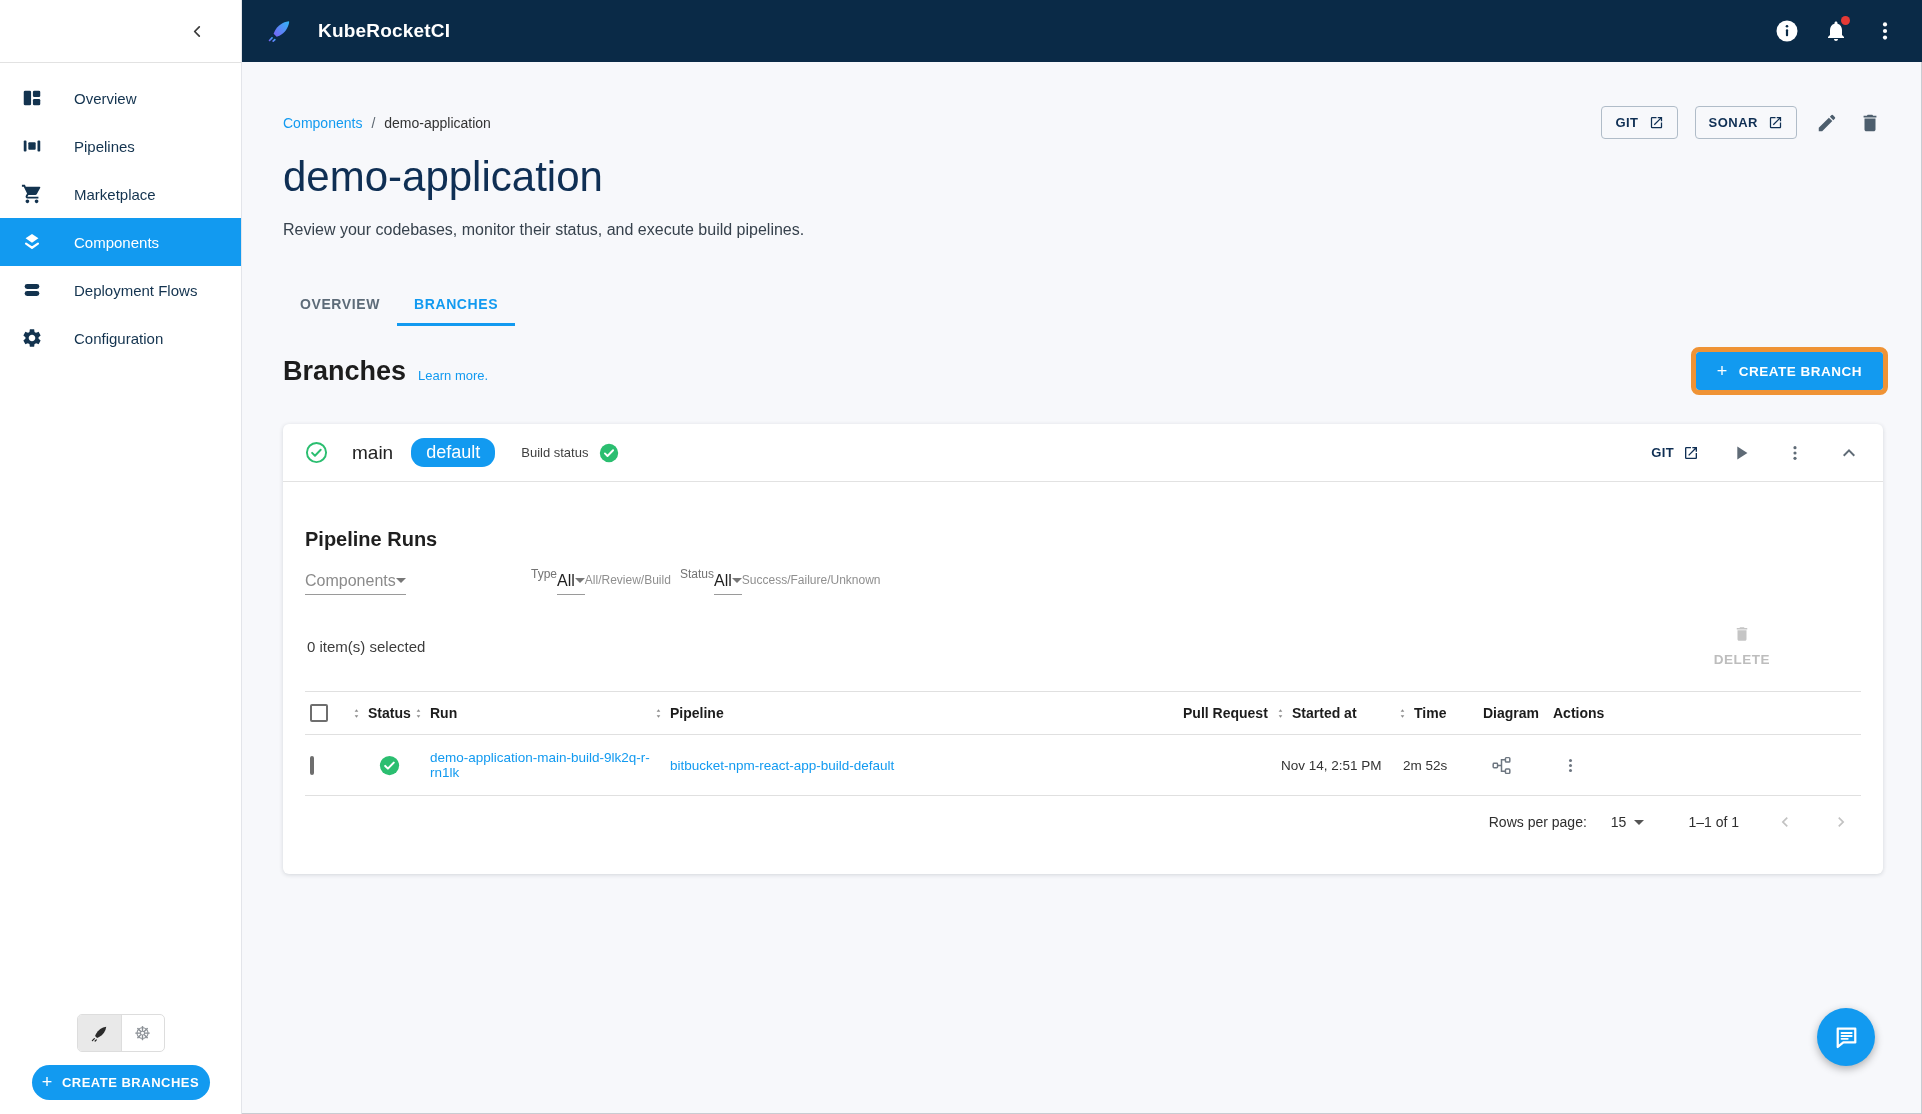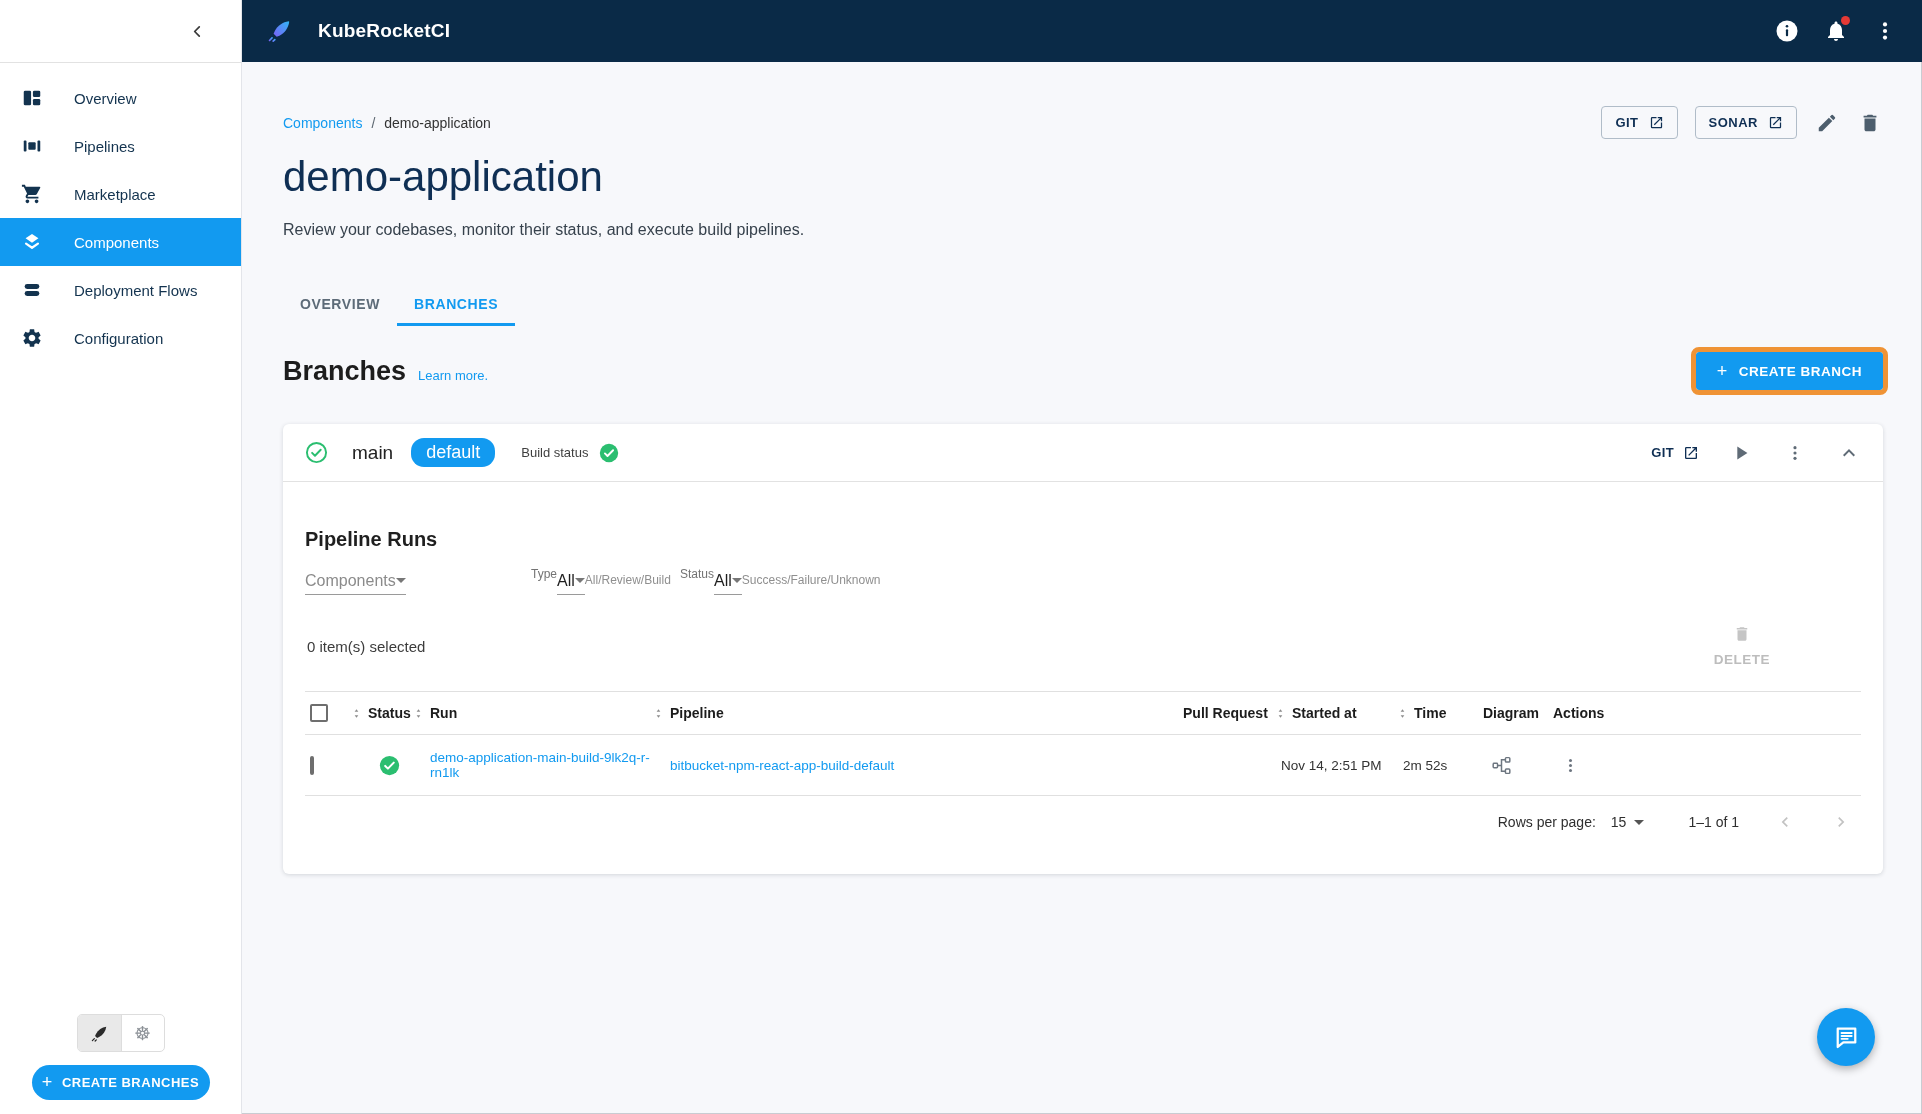--- a/index.html
+++ b/index.html
@@ -105,21 +105,21 @@
   .checkbox{width:18px;height:18px;border:2px solid #6e6e6e;border-radius:2px;background:#fff;
     margin-left:5px;cursor:pointer;box-sizing:border-box;}
   .cell-status{padding-left:28px;}
   .cell-pad{padding-left:17px;}
   .cell-pad-sm{padding-left:6px;}
   .cell-icon{padding-left:8px;}
   .table-link{color:#129af0;cursor:pointer;text-decoration:none;}
   
   .pagination{display:flex;align-items:center;justify-content:flex-end;height:52px;font-size:14px;
     color:#2f2f2f;padding-right:10px;}
-  .rpp-select{display:flex;align-items:center;gap:8px;margin-left:15px;cursor:pointer;}
+  .rpp-select{display:flex;align-items:center;gap:8px;margin-left:24px;cursor:pointer;}
   .rpp-select .caret{width:0;height:0;border-left:5px solid transparent;border-right:5px solid transparent;
     border-top:5px solid #555;}
   .range-text{margin-left:44px;}
   .page-nav{display:flex;align-items:center;gap:36px;margin-left:36px;}
   .page-chevron{color:#c2c2c2;cursor:default;width:20px;height:20px;display:flex;align-items:center;justify-content:center;}
   
   .chat-fab{position:absolute;right:47px;bottom:48px;width:58px;height:58px;border-radius:50%;
     background:#129af0;box-shadow:0 3px 9px rgba(0,0,0,.3);display:flex;align-items:center;
     justify-content:center;cursor:pointer;z-index:6;}
 </style>

